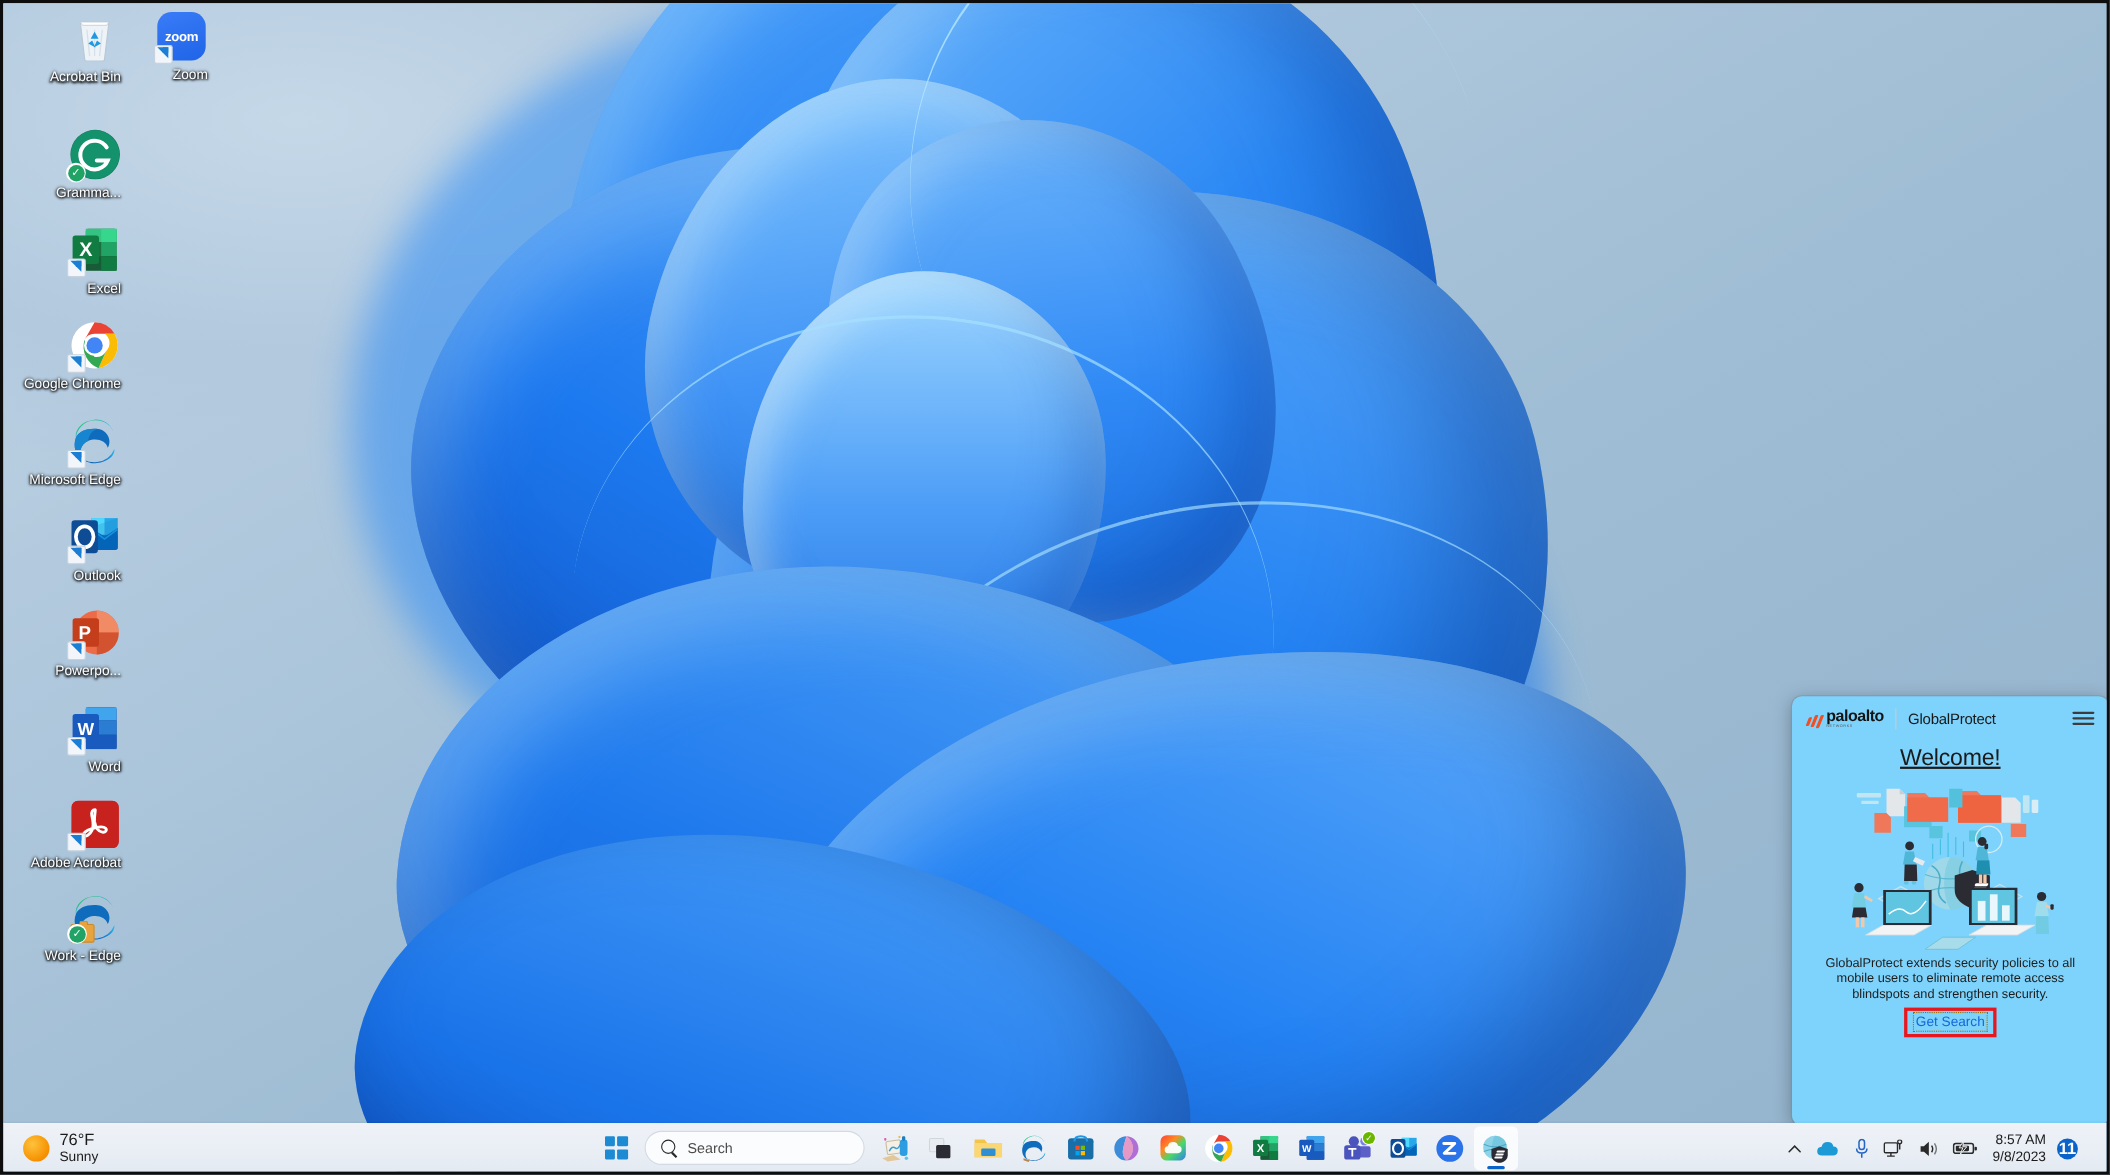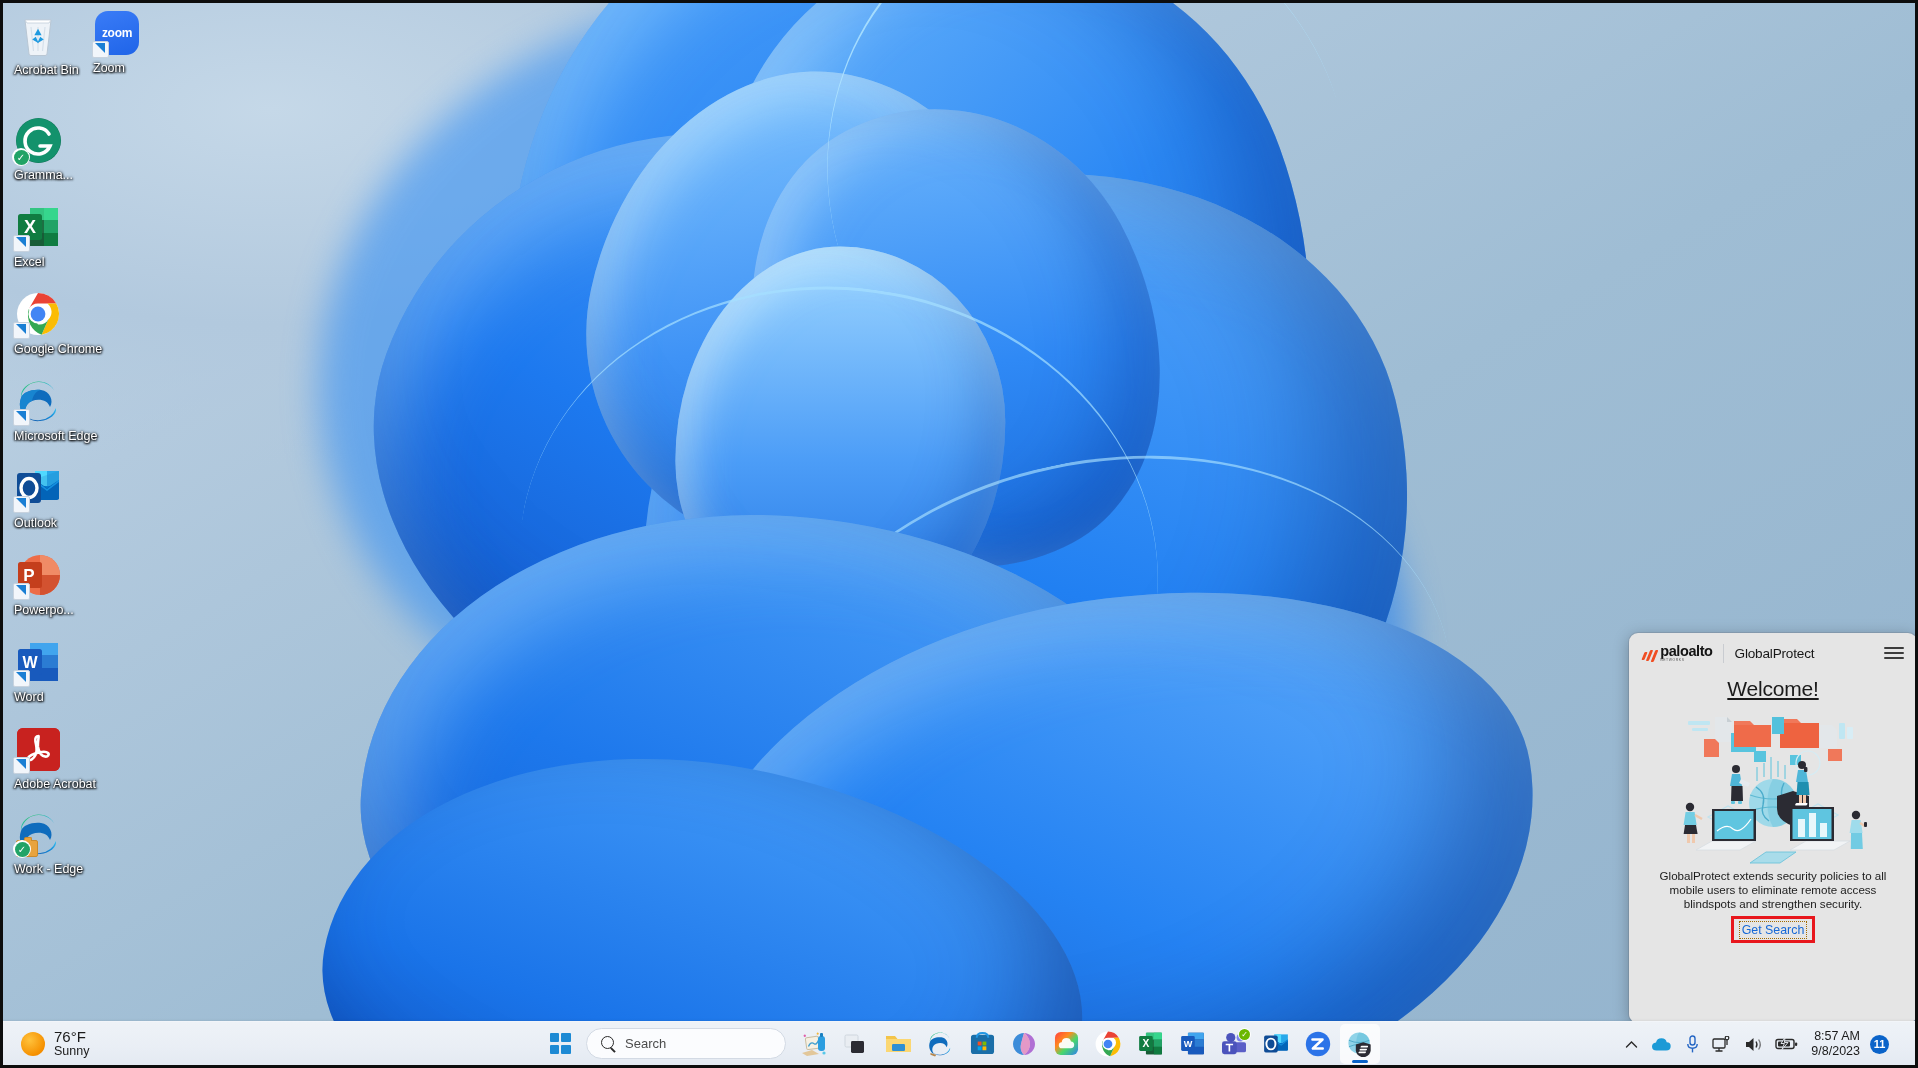--- a/index.html
+++ b/index.html
@@ -46,21 +46,21 @@
   #desktop-icons {
     position: absolute; left: 0; top: 0;
     width: 118px;
     padding-top: 6px;
     display: flex; flex-direction: column;
     align-items: center;
   }
   .dicon {
     width: 96px;
     margin-bottom: 4px;
-    display: flex; flex-direction: column; align-items: flex-start;
+    display: flex; flex-direction: column; align-items: flex-end;
     cursor: pointer;
     position: relative;
   }
   .dicon .glyphbox {
     width: 48px; height: 48px;
     position: relative;
     display: flex; align-items: center; justify-content: center;
     margin-bottom: 3px;
   }
   .dicon .lbl {
@@ -201,31 +201,31 @@
   }
   #clock {
     display: flex; flex-direction: column; align-items: flex-end;
     line-height: 15px; padding: 0 8px 0 6px; cursor: pointer;
     border-radius: 4px; height: 38px; justify-content: center;
   }
   #clock span { font-size: 12.5px; color: #1b1b1b; }
   #notif-badge {
     width: 19px; height: 19px; border-radius: 50%;
     background: #0a63c9; color: #fff;
-    font-size: 11px; font-weight: bold;
+    font-size: 15px; font-weight: bold;
     display: flex; align-items: center; justify-content: center;
     cursor: pointer;
   }
 
   
   #gp-panel {
     position: absolute;
     left: 1626px; top: 630px;
     width: 288px; height: 390px;
-    background: #e5e5e5;
+    background: #7dd3fc;
     border-radius: 9px;
     box-shadow: 0 3px 16px rgba(0,0,0,.28), 0 0 0 1px rgba(120,130,145,.28);
     display: flex; flex-direction: column;
     overflow: hidden;
   }
   #gp-header {
     height: 40px;
     display: flex; align-items: center;
     padding: 0 13px 0 14px;
     flex: 0 0 auto;

